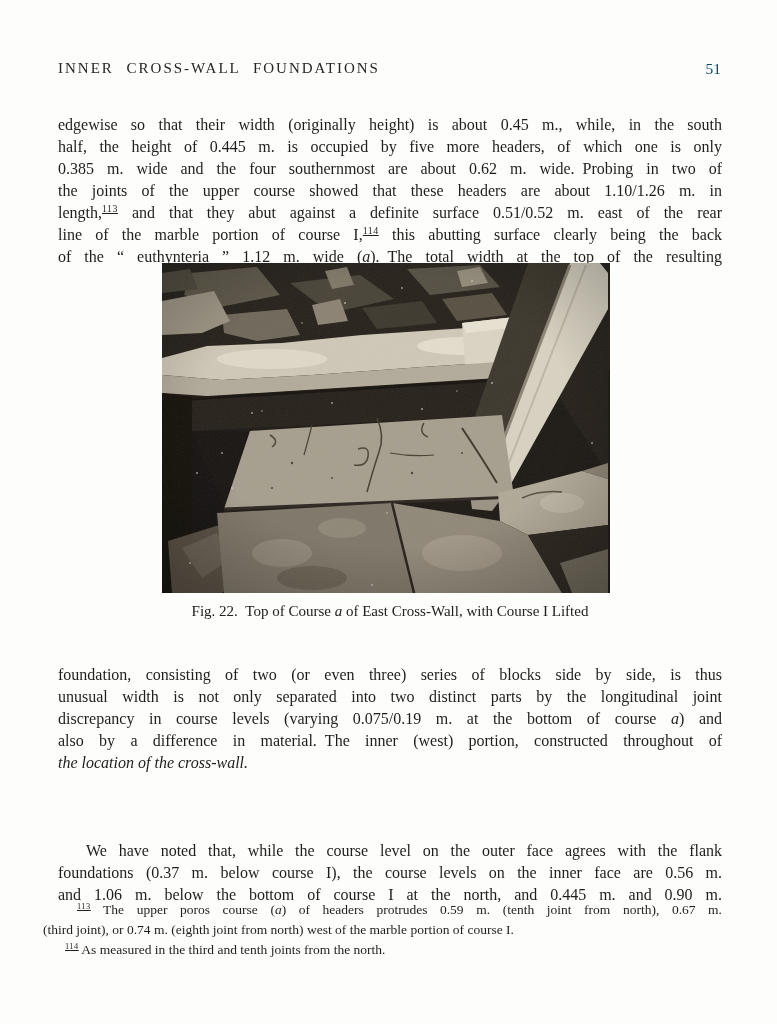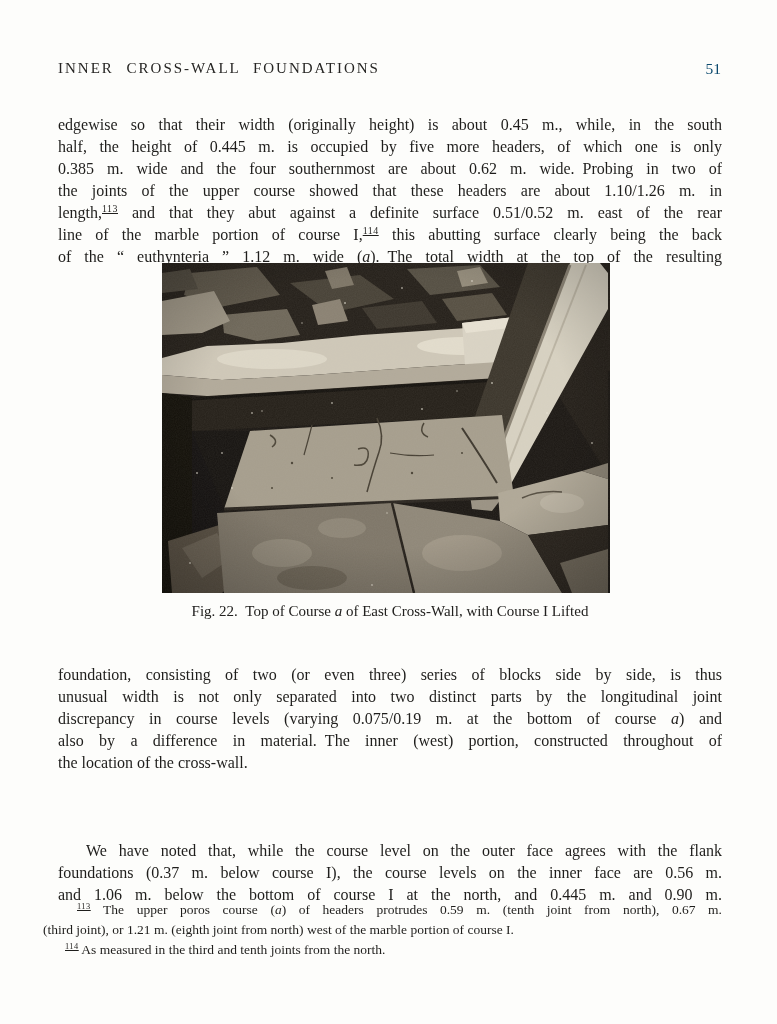--- a/index.html
+++ b/index.html
@@ -22,21 +22,21 @@
     position:absolute;top:60px;right:56px;font-size:15.5px;letter-spacing:0;
     color:#0c4a6e;
   }
   
   .textblock{position:absolute;left:58px;width:664px;font-size:16px;margin-top:21px;}
   .line{
     height:22px;line-height:22px;
     text-align:justify;text-align-last:justify;
     overflow:hidden;
   }
-  .line.natural{text-align-last:left;}
+  .line.natural{text-align-last:left;font-style:italic;}
   .line.ind28{padding-left:28px;}
   sup{font-size:0.62em;line-height:0;vertical-align:super;letter-spacing:0.5px;text-decoration:underline;}
   i{font-style:italic;}
   #para1{top:93px;}
   #para2{top:643px;}
   #para3{top:819px;}
   
   .figure{
     position:absolute;left:162px;top:263px;width:448px;height:330px;
     background:#17130f;
@@ -198,17 +198,17 @@
   </div>
 
   <div class="textblock" id="para3">
     <div class="line ind28">We have noted that, while the course level on the outer face agrees with the flank</div>
     <div class="line">foundations (0.37 m. below course I), the course levels on the inner face are 0.56 m.</div>
     <div class="line">and 1.06 m. below the bottom of course I at the north, and 0.445 m. and 0.90 m.</div>
   </div>
 
   <div class="footnotes">
     <div class="fline ind34"><sup>113</sup> The upper poros course (<i>a</i>) of headers protrudes 0.59 m. (tenth joint from north), 0.67 m.</div>
-    <div class="fline natural">(third joint), or 1.21 m. (eighth joint from north) west of the marble portion of course I.</div>
+    <div class="fline natural">(third joint), or 0.74 m. (eighth joint from north) west of the marble portion of course I.</div>
     <div class="fline natural ind22"><sup>114</sup> As measured in the third and tenth joints from the north.</div>
   </div>
 
 </div>
 
 </body></html>

